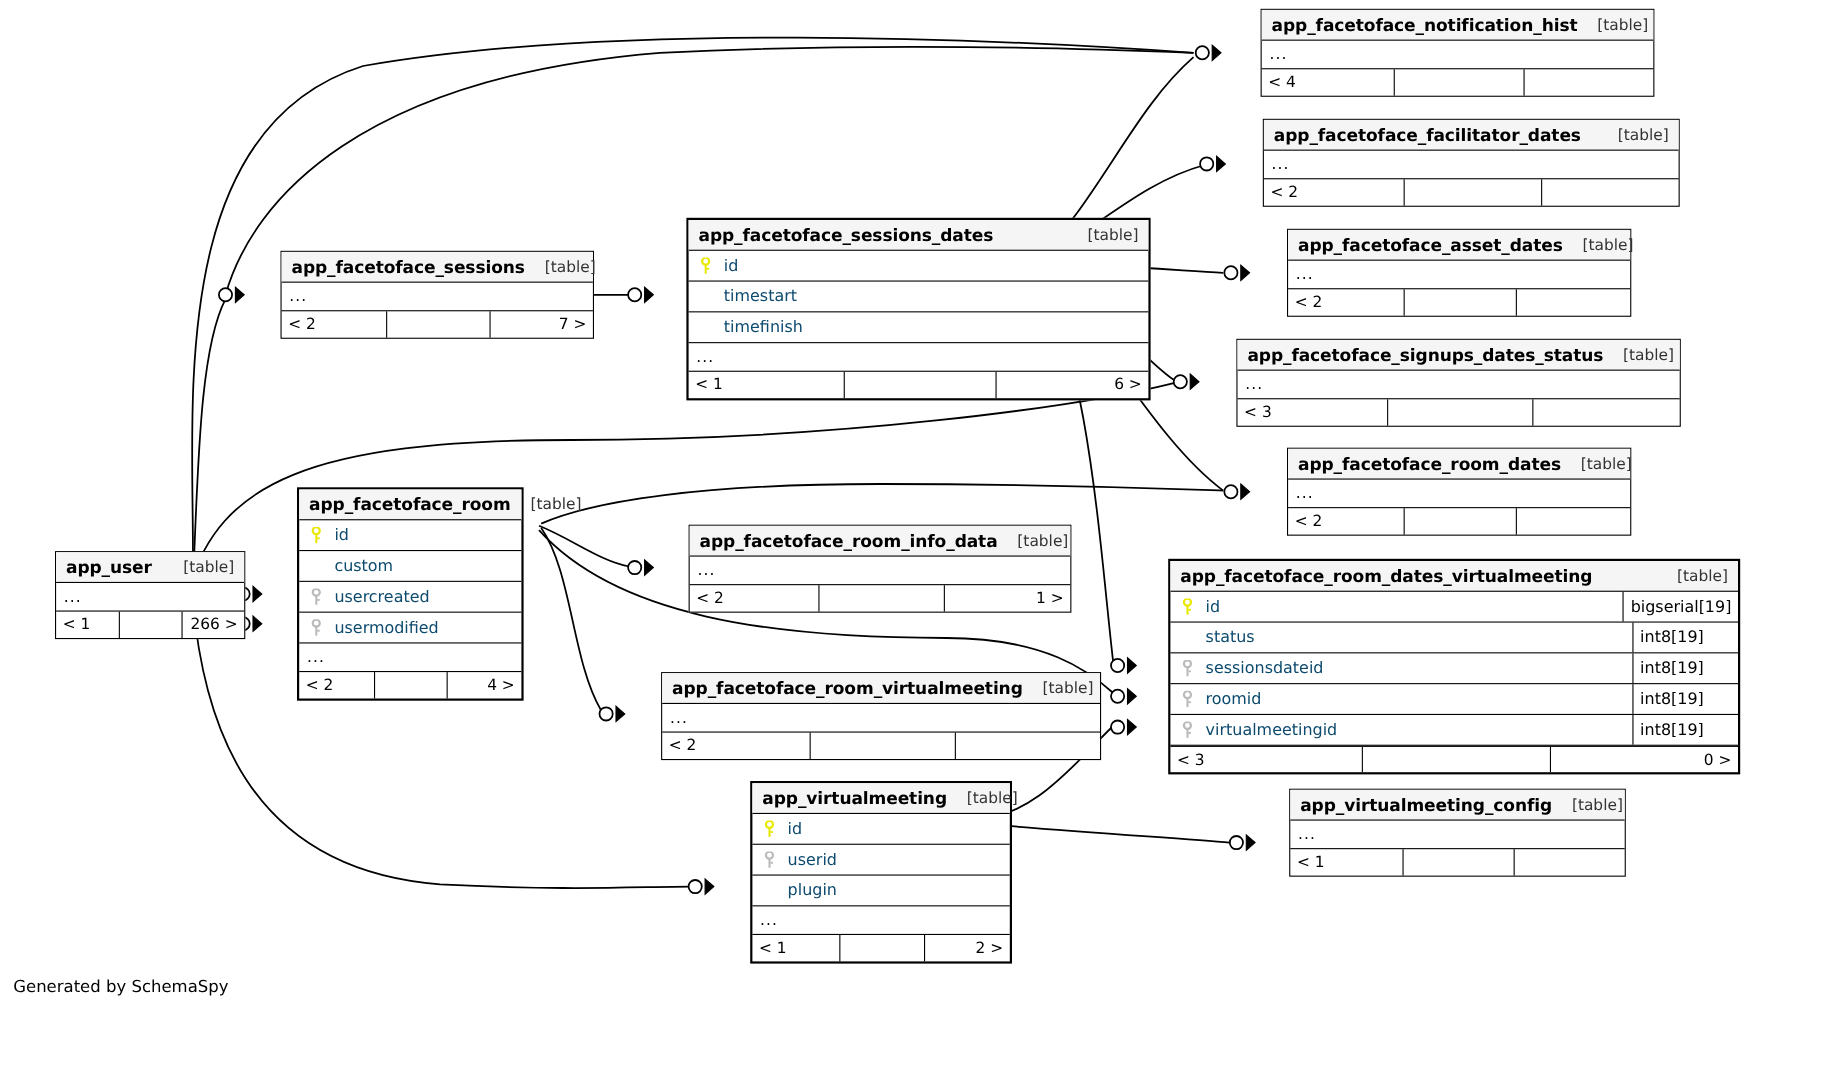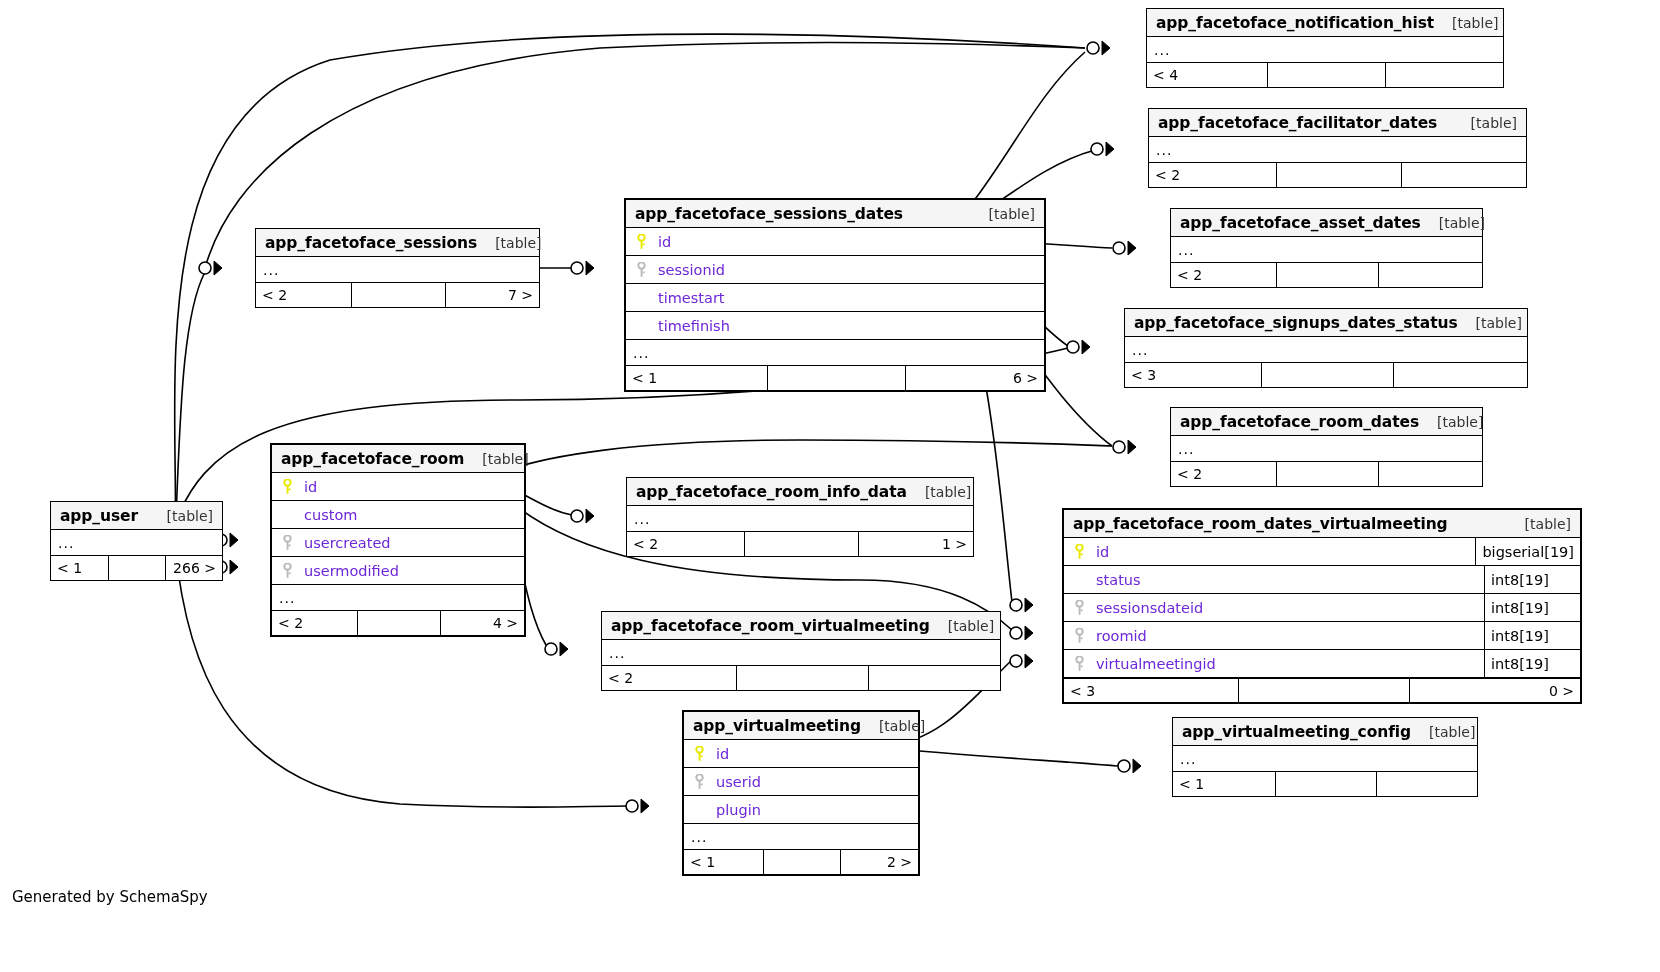--- a/index.html
+++ b/index.html
@@ -86,21 +86,21 @@
     flex: 0 0 26px;
     display: flex;
     align-items: center;
     justify-content: center;
     padding-left: 4px;
     box-sizing: border-box;
   }
   .col-name {
     flex: 1 1 auto;
     font-size: 14.5px;
-    color: #6d28d9;
+    color: #0c4a6e;
     padding-left: 6px;
     white-space: nowrap;
   }
   .col-type {
     flex: 0 0 auto;
     font-size: 14.5px;
     color: #000000;
     border-left: 1.2px solid #000000;
     padding: 0 6px;
     height: 100%;
@@ -339,221 +339,211 @@
       <span class="col-key">
         <svg class="key-icon" viewBox="0 0 11 16">
             <circle cx="5.5" cy="3.5" r="3.2" fill="none" stroke="#e8e800" stroke-width="2"></circle>
             <rect x="4.6" y="5.8" width="1.9" height="9" fill="#e8e800"></rect>
             <rect x="6.3" y="9.5" width="2.4" height="1.7" fill="#e8e800"></rect>
           </svg>
       </span>
       <span class="col-name">id</span>
     </div>
     <div class="tbl-row">
+      <span class="col-key"></span>
+      <span class="col-name">timestart</span>
+    </div>
+    <div class="tbl-row">
+      <span class="col-key"></span>
+      <span class="col-name">timefinish</span>
+    </div>
+
+    <div class="ellipsis-row">...</div>
+    <div class="foot-row">
+      <div class="foot-cell foot-left">&lt; 1</div>
+      <div class="foot-cell foot-mid"></div>
+      <div class="foot-cell foot-right">6 &gt;</div>
+    </div>
+  </div>
+
+  <div class="table-box thin" style="left:14px; top:501px; width:173px;">
+    <div class="tbl-title">
+      <span class="tname">app_user</span>
+      <span class="ttag">[table]</span>
+    </div>
+    <div class="ellipsis-row">...</div>
+    <div class="foot-row">
+      <div class="foot-cell foot-left">&lt; 1</div>
+      <div class="foot-cell foot-mid"></div>
+      <div class="foot-cell foot-right">266 &gt;</div>
+    </div>
+  </div>
+
+  <div class="table-box" style="left:234px; top:443px; width:206px;">
+    <div class="tbl-title">
+      <span class="tname">app_facetoface_room</span>
+      <span class="ttag">[table]</span>
+    </div>
+
+    <div class="tbl-row">
+      <span class="col-key">
+        <svg class="key-icon" viewBox="0 0 11 16">
+            <circle cx="5.5" cy="3.5" r="3.2" fill="none" stroke="#e8e800" stroke-width="2"></circle>
+            <rect x="4.6" y="5.8" width="1.9" height="9" fill="#e8e800"></rect>
+            <rect x="6.3" y="9.5" width="2.4" height="1.7" fill="#e8e800"></rect>
+          </svg>
+      </span>
+      <span class="col-name">id</span>
+    </div>
+    <div class="tbl-row">
+      <span class="col-key"></span>
+      <span class="col-name">custom</span>
+    </div>
+    <div class="tbl-row">
       <span class="col-key">
         <svg class="key-icon" viewBox="0 0 11 16">
             <circle cx="5.5" cy="3.5" r="3.2" fill="none" stroke="#bbbbbb" stroke-width="2"></circle>
             <rect x="4.6" y="5.8" width="1.9" height="9" fill="#bbbbbb"></rect>
             <rect x="6.3" y="9.5" width="2.4" height="1.7" fill="#bbbbbb"></rect>
           </svg>
       </span>
-      <span class="col-name">sessionid</span>
-    </div>
-    <div class="tbl-row">
-      <span class="col-key"></span>
-      <span class="col-name">timestart</span>
-    </div>
-    <div class="tbl-row">
-      <span class="col-key"></span>
-      <span class="col-name">timefinish</span>
-    </div>
-
-    <div class="ellipsis-row">...</div>
-    <div class="foot-row">
-      <div class="foot-cell foot-left">&lt; 1</div>
-      <div class="foot-cell foot-mid"></div>
-      <div class="foot-cell foot-right">6 &gt;</div>
-    </div>
-  </div>
-
-  <div class="table-box thin" style="left:14px; top:501px; width:173px;">
-    <div class="tbl-title">
-      <span class="tname">app_user</span>
-      <span class="ttag">[table]</span>
-    </div>
-    <div class="ellipsis-row">...</div>
-    <div class="foot-row">
-      <div class="foot-cell foot-left">&lt; 1</div>
-      <div class="foot-cell foot-mid"></div>
-      <div class="foot-cell foot-right">266 &gt;</div>
-    </div>
-  </div>
-
-  <div class="table-box" style="left:234px; top:443px; width:256px;">
-    <div class="tbl-title">
-      <span class="tname">app_facetoface_room</span>
+      <span class="col-name">usercreated</span>
+    </div>
+    <div class="tbl-row">
+      <span class="col-key">
+        <svg class="key-icon" viewBox="0 0 11 16">
+            <circle cx="5.5" cy="3.5" r="3.2" fill="none" stroke="#bbbbbb" stroke-width="2"></circle>
+            <rect x="4.6" y="5.8" width="1.9" height="9" fill="#bbbbbb"></rect>
+            <rect x="6.3" y="9.5" width="2.4" height="1.7" fill="#bbbbbb"></rect>
+          </svg>
+      </span>
+      <span class="col-name">usermodified</span>
+    </div>
+
+    <div class="ellipsis-row">...</div>
+    <div class="foot-row">
+      <div class="foot-cell foot-left">&lt; 2</div>
+      <div class="foot-cell foot-mid"></div>
+      <div class="foot-cell foot-right">4 &gt;</div>
+    </div>
+  </div>
+
+  <div class="table-box thin" style="left:590px; top:477px; width:348px;">
+    <div class="tbl-title">
+      <span class="tname">app_facetoface_room_info_data</span>
+      <span class="ttag">[table]</span>
+    </div>
+    <div class="ellipsis-row">...</div>
+    <div class="foot-row">
+      <div class="foot-cell foot-left">&lt; 2</div>
+      <div class="foot-cell foot-mid"></div>
+      <div class="foot-cell foot-right">1 &gt;</div>
+    </div>
+  </div>
+
+  <div class="table-box thin" style="left:565px; top:611px; width:400px;">
+    <div class="tbl-title">
+      <span class="tname">app_facetoface_room_virtualmeeting</span>
+      <span class="ttag">[table]</span>
+    </div>
+    <div class="ellipsis-row">...</div>
+    <div class="foot-row">
+      <div class="foot-cell foot-left">&lt; 2</div>
+      <div class="foot-cell foot-mid"></div>
+      <div class="foot-cell foot-right"></div>
+    </div>
+  </div>
+
+  <div class="table-box" style="left:1026px; top:508px; width:520px; border-width:2.6px;">
+    <div class="tbl-title">
+      <span class="tname">app_facetoface_room_dates_virtualmeeting</span>
       <span class="ttag">[table]</span>
     </div>
 
     <div class="tbl-row">
       <span class="col-key">
         <svg class="key-icon" viewBox="0 0 11 16">
             <circle cx="5.5" cy="3.5" r="3.2" fill="none" stroke="#e8e800" stroke-width="2"></circle>
             <rect x="4.6" y="5.8" width="1.9" height="9" fill="#e8e800"></rect>
             <rect x="6.3" y="9.5" width="2.4" height="1.7" fill="#e8e800"></rect>
           </svg>
       </span>
       <span class="col-name">id</span>
+      <span class="col-type">bigserial[19]</span>
     </div>
     <div class="tbl-row">
       <span class="col-key"></span>
-      <span class="col-name">custom</span>
+      <span class="col-name">status</span>
+      <span class="col-type">int8[19]</span>
     </div>
     <div class="tbl-row">
       <span class="col-key">
         <svg class="key-icon" viewBox="0 0 11 16">
             <circle cx="5.5" cy="3.5" r="3.2" fill="none" stroke="#bbbbbb" stroke-width="2"></circle>
             <rect x="4.6" y="5.8" width="1.9" height="9" fill="#bbbbbb"></rect>
             <rect x="6.3" y="9.5" width="2.4" height="1.7" fill="#bbbbbb"></rect>
           </svg>
       </span>
-      <span class="col-name">usercreated</span>
+      <span class="col-name">sessionsdateid</span>
+      <span class="col-type">int8[19]</span>
     </div>
     <div class="tbl-row">
       <span class="col-key">
         <svg class="key-icon" viewBox="0 0 11 16">
             <circle cx="5.5" cy="3.5" r="3.2" fill="none" stroke="#bbbbbb" stroke-width="2"></circle>
             <rect x="4.6" y="5.8" width="1.9" height="9" fill="#bbbbbb"></rect>
             <rect x="6.3" y="9.5" width="2.4" height="1.7" fill="#bbbbbb"></rect>
           </svg>
       </span>
-      <span class="col-name">usermodified</span>
-    </div>
-
-    <div class="ellipsis-row">...</div>
-    <div class="foot-row">
-      <div class="foot-cell foot-left">&lt; 2</div>
-      <div class="foot-cell foot-mid"></div>
-      <div class="foot-cell foot-right">4 &gt;</div>
-    </div>
-  </div>
-
-  <div class="table-box thin" style="left:590px; top:477px; width:348px;">
-    <div class="tbl-title">
-      <span class="tname">app_facetoface_room_info_data</span>
-      <span class="ttag">[table]</span>
-    </div>
-    <div class="ellipsis-row">...</div>
-    <div class="foot-row">
-      <div class="foot-cell foot-left">&lt; 2</div>
-      <div class="foot-cell foot-mid"></div>
-      <div class="foot-cell foot-right">1 &gt;</div>
-    </div>
-  </div>
-
-  <div class="table-box thin" style="left:565px; top:611px; width:400px;">
-    <div class="tbl-title">
-      <span class="tname">app_facetoface_room_virtualmeeting</span>
-      <span class="ttag">[table]</span>
-    </div>
-    <div class="ellipsis-row">...</div>
-    <div class="foot-row">
-      <div class="foot-cell foot-left">&lt; 2</div>
-      <div class="foot-cell foot-mid"></div>
-      <div class="foot-cell foot-right"></div>
-    </div>
-  </div>
-
-  <div class="table-box" style="left:1026px; top:508px; width:520px; border-width:2.6px;">
-    <div class="tbl-title">
-      <span class="tname">app_facetoface_room_dates_virtualmeeting</span>
+      <span class="col-name">roomid</span>
+      <span class="col-type">int8[19]</span>
+    </div>
+    <div class="tbl-row">
+      <span class="col-key">
+        <svg class="key-icon" viewBox="0 0 11 16">
+            <circle cx="5.5" cy="3.5" r="3.2" fill="none" stroke="#bbbbbb" stroke-width="2"></circle>
+            <rect x="4.6" y="5.8" width="1.9" height="9" fill="#bbbbbb"></rect>
+            <rect x="6.3" y="9.5" width="2.4" height="1.7" fill="#bbbbbb"></rect>
+          </svg>
+      </span>
+      <span class="col-name">virtualmeetingid</span>
+      <span class="col-type">int8[19]</span>
+    </div>
+
+    <div class="foot-row" style="border-top:1.6px solid #000;">
+      <div class="foot-cell foot-left">&lt; 3</div>
+      <div class="foot-cell foot-mid"></div>
+      <div class="foot-cell foot-right">0 &gt;</div>
+    </div>
+  </div>
+
+  <div class="table-box" style="left:646px; top:710px; width:238px;">
+    <div class="tbl-title">
+      <span class="tname">app_virtualmeeting</span>
       <span class="ttag">[table]</span>
     </div>
 
     <div class="tbl-row">
       <span class="col-key">
         <svg class="key-icon" viewBox="0 0 11 16">
             <circle cx="5.5" cy="3.5" r="3.2" fill="none" stroke="#e8e800" stroke-width="2"></circle>
             <rect x="4.6" y="5.8" width="1.9" height="9" fill="#e8e800"></rect>
             <rect x="6.3" y="9.5" width="2.4" height="1.7" fill="#e8e800"></rect>
           </svg>
       </span>
       <span class="col-name">id</span>
-      <span class="col-type">bigserial[19]</span>
-    </div>
-    <div class="tbl-row">
-      <span class="col-key"></span>
-      <span class="col-name">status</span>
-      <span class="col-type">int8[19]</span>
     </div>
     <div class="tbl-row">
       <span class="col-key">
         <svg class="key-icon" viewBox="0 0 11 16">
             <circle cx="5.5" cy="3.5" r="3.2" fill="none" stroke="#bbbbbb" stroke-width="2"></circle>
             <rect x="4.6" y="5.8" width="1.9" height="9" fill="#bbbbbb"></rect>
             <rect x="6.3" y="9.5" width="2.4" height="1.7" fill="#bbbbbb"></rect>
           </svg>
       </span>
-      <span class="col-name">sessionsdateid</span>
-      <span class="col-type">int8[19]</span>
-    </div>
-    <div class="tbl-row">
-      <span class="col-key">
-        <svg class="key-icon" viewBox="0 0 11 16">
-            <circle cx="5.5" cy="3.5" r="3.2" fill="none" stroke="#bbbbbb" stroke-width="2"></circle>
-            <rect x="4.6" y="5.8" width="1.9" height="9" fill="#bbbbbb"></rect>
-            <rect x="6.3" y="9.5" width="2.4" height="1.7" fill="#bbbbbb"></rect>
-          </svg>
-      </span>
-      <span class="col-name">roomid</span>
-      <span class="col-type">int8[19]</span>
-    </div>
-    <div class="tbl-row">
-      <span class="col-key">
-        <svg class="key-icon" viewBox="0 0 11 16">
-            <circle cx="5.5" cy="3.5" r="3.2" fill="none" stroke="#bbbbbb" stroke-width="2"></circle>
-            <rect x="4.6" y="5.8" width="1.9" height="9" fill="#bbbbbb"></rect>
-            <rect x="6.3" y="9.5" width="2.4" height="1.7" fill="#bbbbbb"></rect>
-          </svg>
-      </span>
-      <span class="col-name">virtualmeetingid</span>
-      <span class="col-type">int8[19]</span>
-    </div>
-
-    <div class="foot-row" style="border-top:1.6px solid #000;">
-      <div class="foot-cell foot-left">&lt; 3</div>
-      <div class="foot-cell foot-mid"></div>
-      <div class="foot-cell foot-right">0 &gt;</div>
-    </div>
-  </div>
-
-  <div class="table-box" style="left:646px; top:710px; width:238px;">
-    <div class="tbl-title">
-      <span class="tname">app_virtualmeeting</span>
-      <span class="ttag">[table]</span>
-    </div>
-
-    <div class="tbl-row">
-      <span class="col-key">
-        <svg class="key-icon" viewBox="0 0 11 16">
-            <circle cx="5.5" cy="3.5" r="3.2" fill="none" stroke="#e8e800" stroke-width="2"></circle>
-            <rect x="4.6" y="5.8" width="1.9" height="9" fill="#e8e800"></rect>
-            <rect x="6.3" y="9.5" width="2.4" height="1.7" fill="#e8e800"></rect>
-          </svg>
-      </span>
-      <span class="col-name">id</span>
-    </div>
-    <div class="tbl-row">
-      <span class="col-key">
-        <svg class="key-icon" viewBox="0 0 11 16">
-            <circle cx="5.5" cy="3.5" r="3.2" fill="none" stroke="#bbbbbb" stroke-width="2"></circle>
-            <rect x="4.6" y="5.8" width="1.9" height="9" fill="#bbbbbb"></rect>
-            <rect x="6.3" y="9.5" width="2.4" height="1.7" fill="#bbbbbb"></rect>
-          </svg>
-      </span>
       <span class="col-name">userid</span>
     </div>
     <div class="tbl-row">
       <span class="col-key"></span>
       <span class="col-name">plugin</span>
     </div>
 
     <div class="ellipsis-row">...</div>
     <div class="foot-row">
       <div class="foot-cell foot-left">&lt; 1</div>

